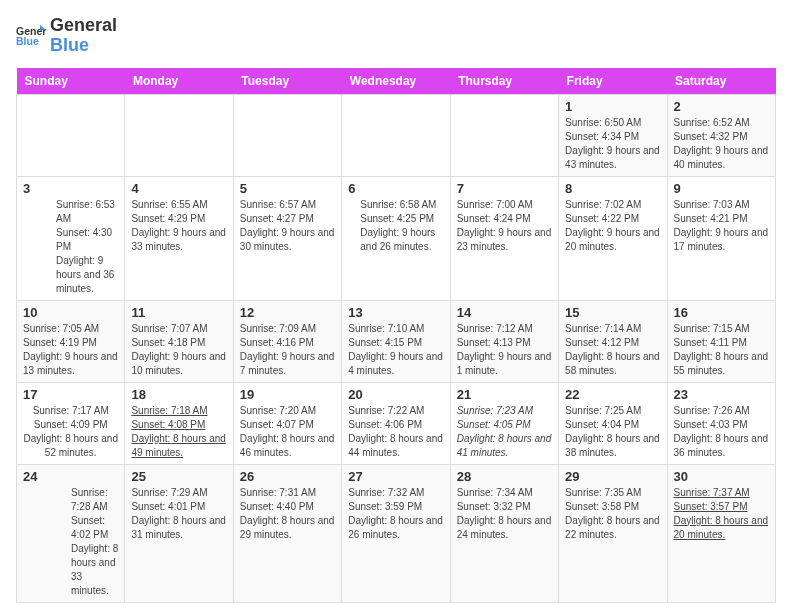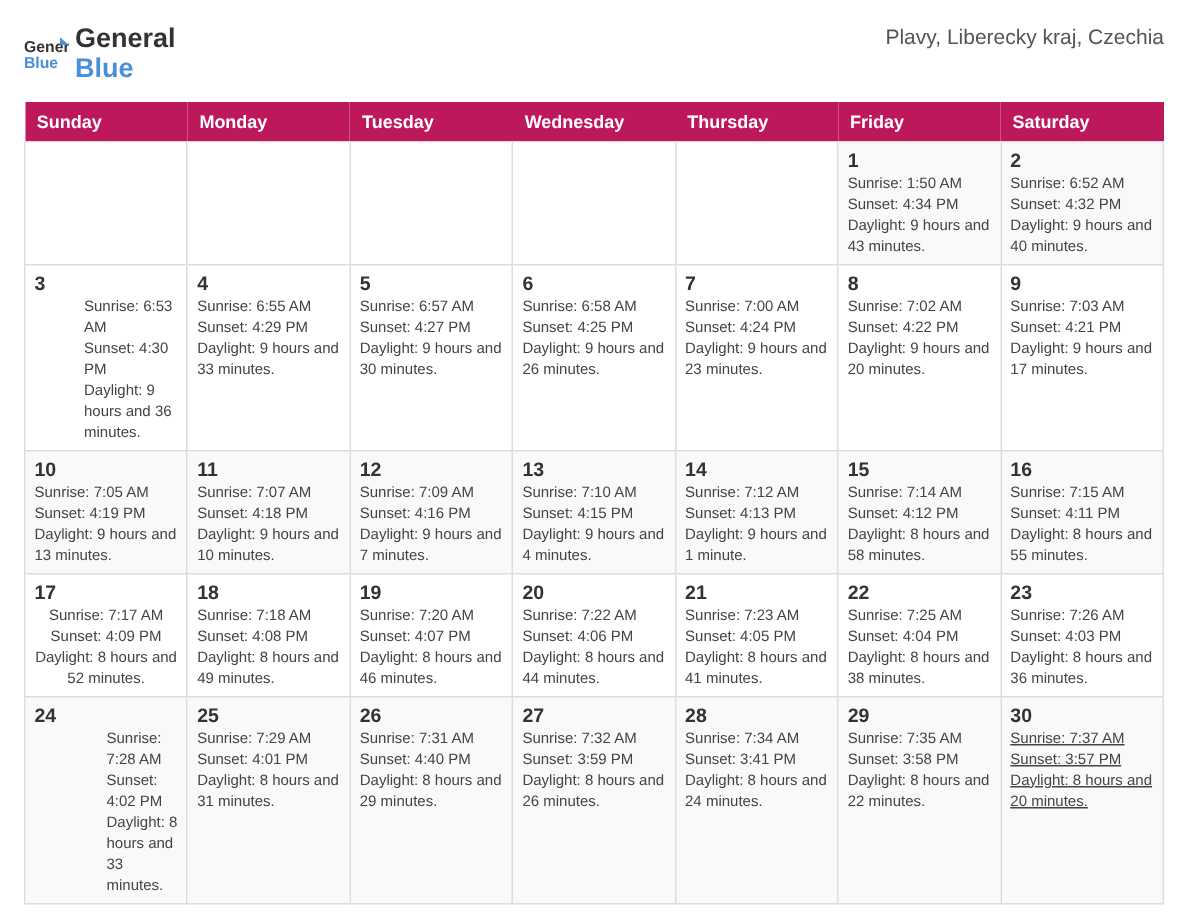--- a/index.html
+++ b/index.html
@@ -45,21 +45,21 @@
     .location {
       font-size: 14px;
       color: #555;
     }
     table {
       width: 100%;
       border-collapse: collapse;
       font-size: 11px;
     }
     thead tr th {
-      background: #be185d;
+      background: #d946ef;
       color: #fff;
       text-align: left;
       padding: 6px 8px;
       font-size: 12px;
       font-weight: bold;
     }
     tbody tr td {
       border: 1px solid #ddd;
       vertical-align: top;
       padding: 4px 6px;
@@ -94,21 +94,20 @@
       <text x="0" y="18" font-size="14" font-weight="bold" fill="#333">General</text>
       <text x="0" y="32" font-size="14" font-weight="bold" fill="#4a90d9">Blue</text>
       <polygon points="32,5 40,12 32,12" fill="#4a90d9"></polygon>
     </svg>
     <div>
       <div class="logo-text">General</div>
       <div class="logo-text"><span>Blue</span></div>
     </div>
   </div>
   <div class="title-block">
-    <div class="location">Plavy, Liberecky kraj, Czechia</div>
   </div>
 </div>
 
 <table>
   <thead>
     <tr>
     <th>Sunday</th>
         <th>Monday</th>
         <th>Tuesday</th>
         <th>Wednesday</th>
@@ -119,21 +118,21 @@
   </thead>
   <tbody id="calendar-body">
   <tr>
         <td class="empty-cell"></td>
         <td class="empty-cell"></td>
         <td class="empty-cell"></td>
         <td class="empty-cell"></td>
         <td class="empty-cell"></td>
         <td>
           <div class="day-num">1</div>
-          <div class="day-info" style="white-space: pre-line;">Sunrise: 1:50 AM
+          <div class="day-info" style="white-space: pre-line;">Sunrise: 6:50 AM
 Sunset: 4:34 PM
 Daylight: 9 hours and 43 minutes.</div>
         </td>
         <td>
           <div class="day-num">2</div>
           <div class="day-info" style="white-space: pre-line;">Sunrise: 6:52 AM
 Sunset: 4:32 PM
 Daylight: 9 hours and 40 minutes.</div>
         </td>
       </tr>
@@ -151,21 +150,21 @@
 Daylight: 9 hours and 33 minutes.</div>
         </td>
         <td>
           <div class="day-num">5</div>
           <div class="day-info" style="white-space: pre-line;">Sunrise: 6:57 AM
 Sunset: 4:27 PM
 Daylight: 9 hours and 30 minutes.</div>
         </td>
         <td>
           <div class="day-num">6</div>
-          <div class="day-info" style="white-space: pre-line;">Sunrise: 6:58 AM
+          <div class="day-info" style="white-space: pre-line; margin-left: 12px;">Sunrise: 6:58 AM
 Sunset: 4:25 PM
 Daylight: 9 hours and 26 minutes.</div>
         </td>
         <td>
           <div class="day-num">7</div>
           <div class="day-info" style="white-space: pre-line;">Sunrise: 7:00 AM
 Sunset: 4:24 PM
 Daylight: 9 hours and 23 minutes.</div>
         </td>
         <td>
@@ -227,39 +226,39 @@
       </tr>
       <tr>
         <td>
           <div class="day-num">17</div>
           <div class="day-info" style="white-space: pre-line; text-align: center;">Sunrise: 7:17 AM
 Sunset: 4:09 PM
 Daylight: 8 hours and 52 minutes.</div>
         </td>
         <td>
           <div class="day-num">18</div>
-          <div class="day-info" style="white-space: pre-line;">Sunrise: 7:18 AM
+          <div class="day-info" style="white-space: pre-line; text-decoration: underline;">Sunrise: 7:18 AM
 Sunset: 4:08 PM
 Daylight: 8 hours and 49 minutes.</div>
         </td>
         <td>
           <div class="day-num">19</div>
           <div class="day-info" style="white-space: pre-line;">Sunrise: 7:20 AM
 Sunset: 4:07 PM
 Daylight: 8 hours and 46 minutes.</div>
         </td>
         <td>
           <div class="day-num">20</div>
           <div class="day-info" style="white-space: pre-line;">Sunrise: 7:22 AM
 Sunset: 4:06 PM
 Daylight: 8 hours and 44 minutes.</div>
         </td>
         <td>
           <div class="day-num">21</div>
-          <div class="day-info" style="white-space: pre-line;">Sunrise: 7:23 AM
+          <div class="day-info" style="white-space: pre-line; font-style: italic;">Sunrise: 7:23 AM
 Sunset: 4:05 PM
 Daylight: 8 hours and 41 minutes.</div>
         </td>
         <td>
           <div class="day-num">22</div>
           <div class="day-info" style="white-space: pre-line;">Sunrise: 7:25 AM
 Sunset: 4:04 PM
 Daylight: 8 hours and 38 minutes.</div>
         </td>
         <td>
@@ -290,21 +289,21 @@
         </td>
         <td>
           <div class="day-num">27</div>
           <div class="day-info" style="white-space: pre-line;">Sunrise: 7:32 AM
 Sunset: 3:59 PM
 Daylight: 8 hours and 26 minutes.</div>
         </td>
         <td>
           <div class="day-num">28</div>
           <div class="day-info" style="white-space: pre-line;">Sunrise: 7:34 AM
-Sunset: 3:41 PM
+Sunset: 3:32 PM
 Daylight: 8 hours and 24 minutes.</div>
         </td>
         <td>
           <div class="day-num">29</div>
           <div class="day-info" style="white-space: pre-line;">Sunrise: 7:35 AM
 Sunset: 3:58 PM
 Daylight: 8 hours and 22 minutes.</div>
         </td>
         <td>
           <div class="day-num">30</div>

